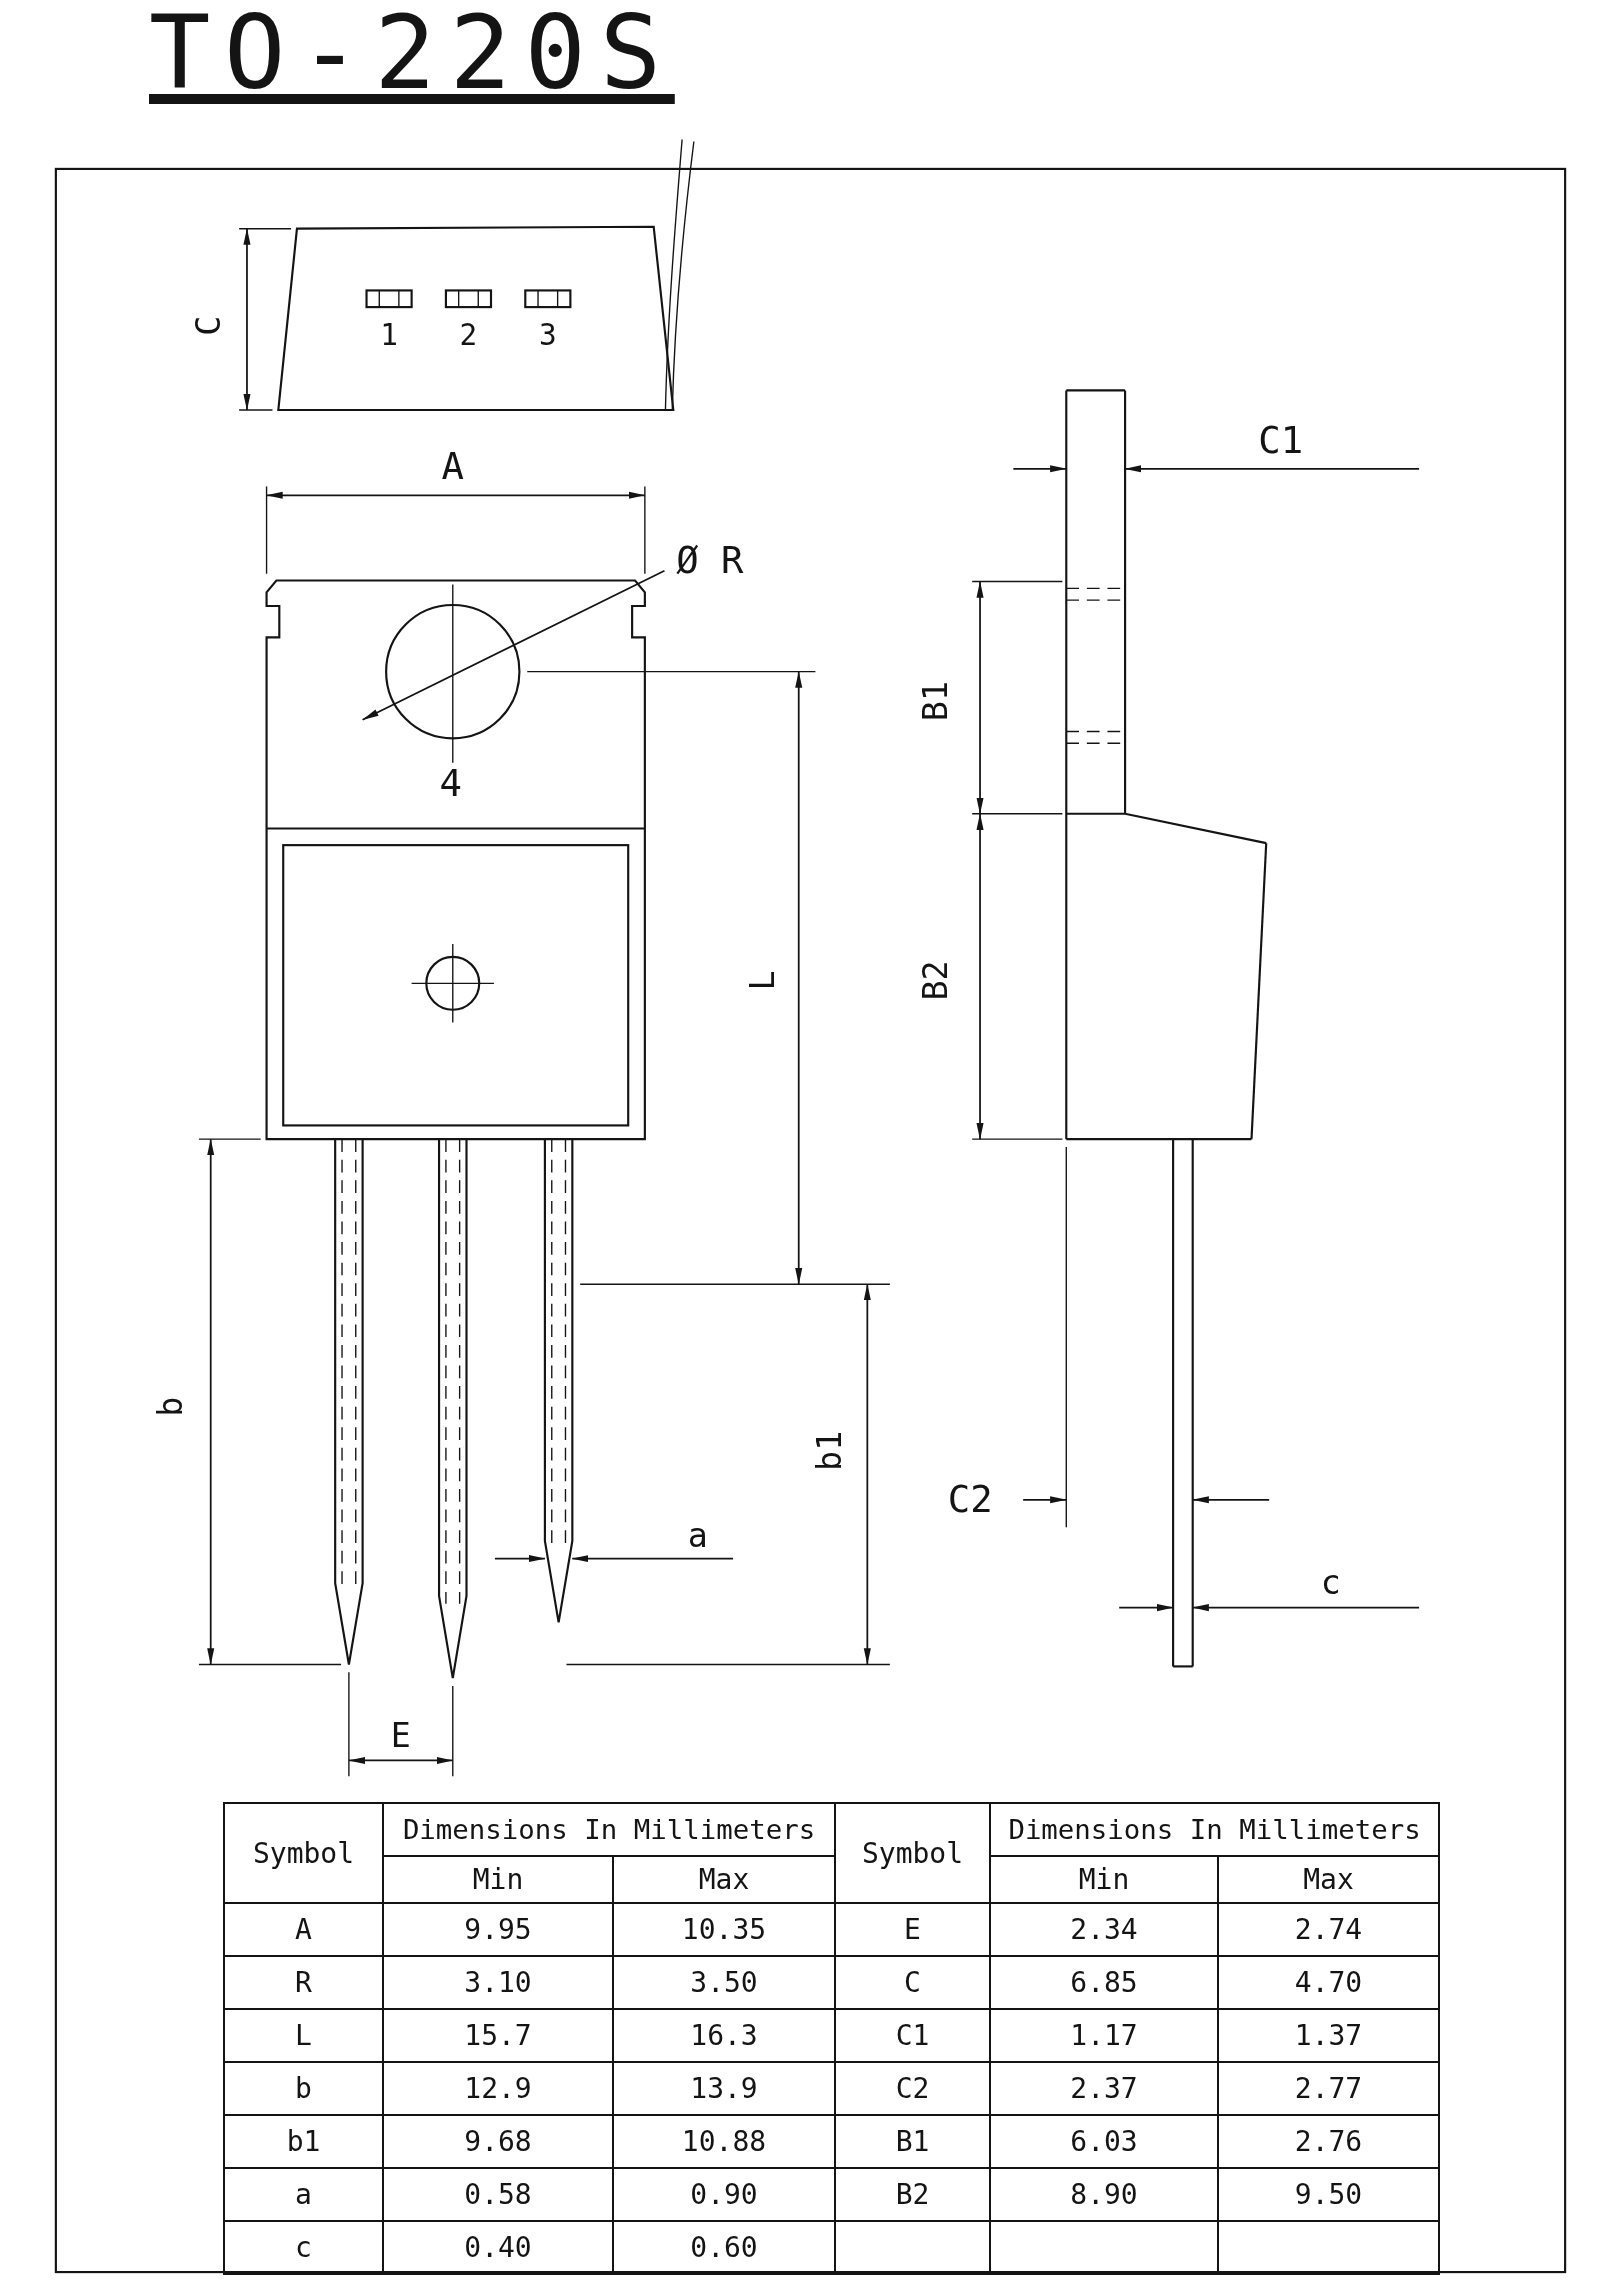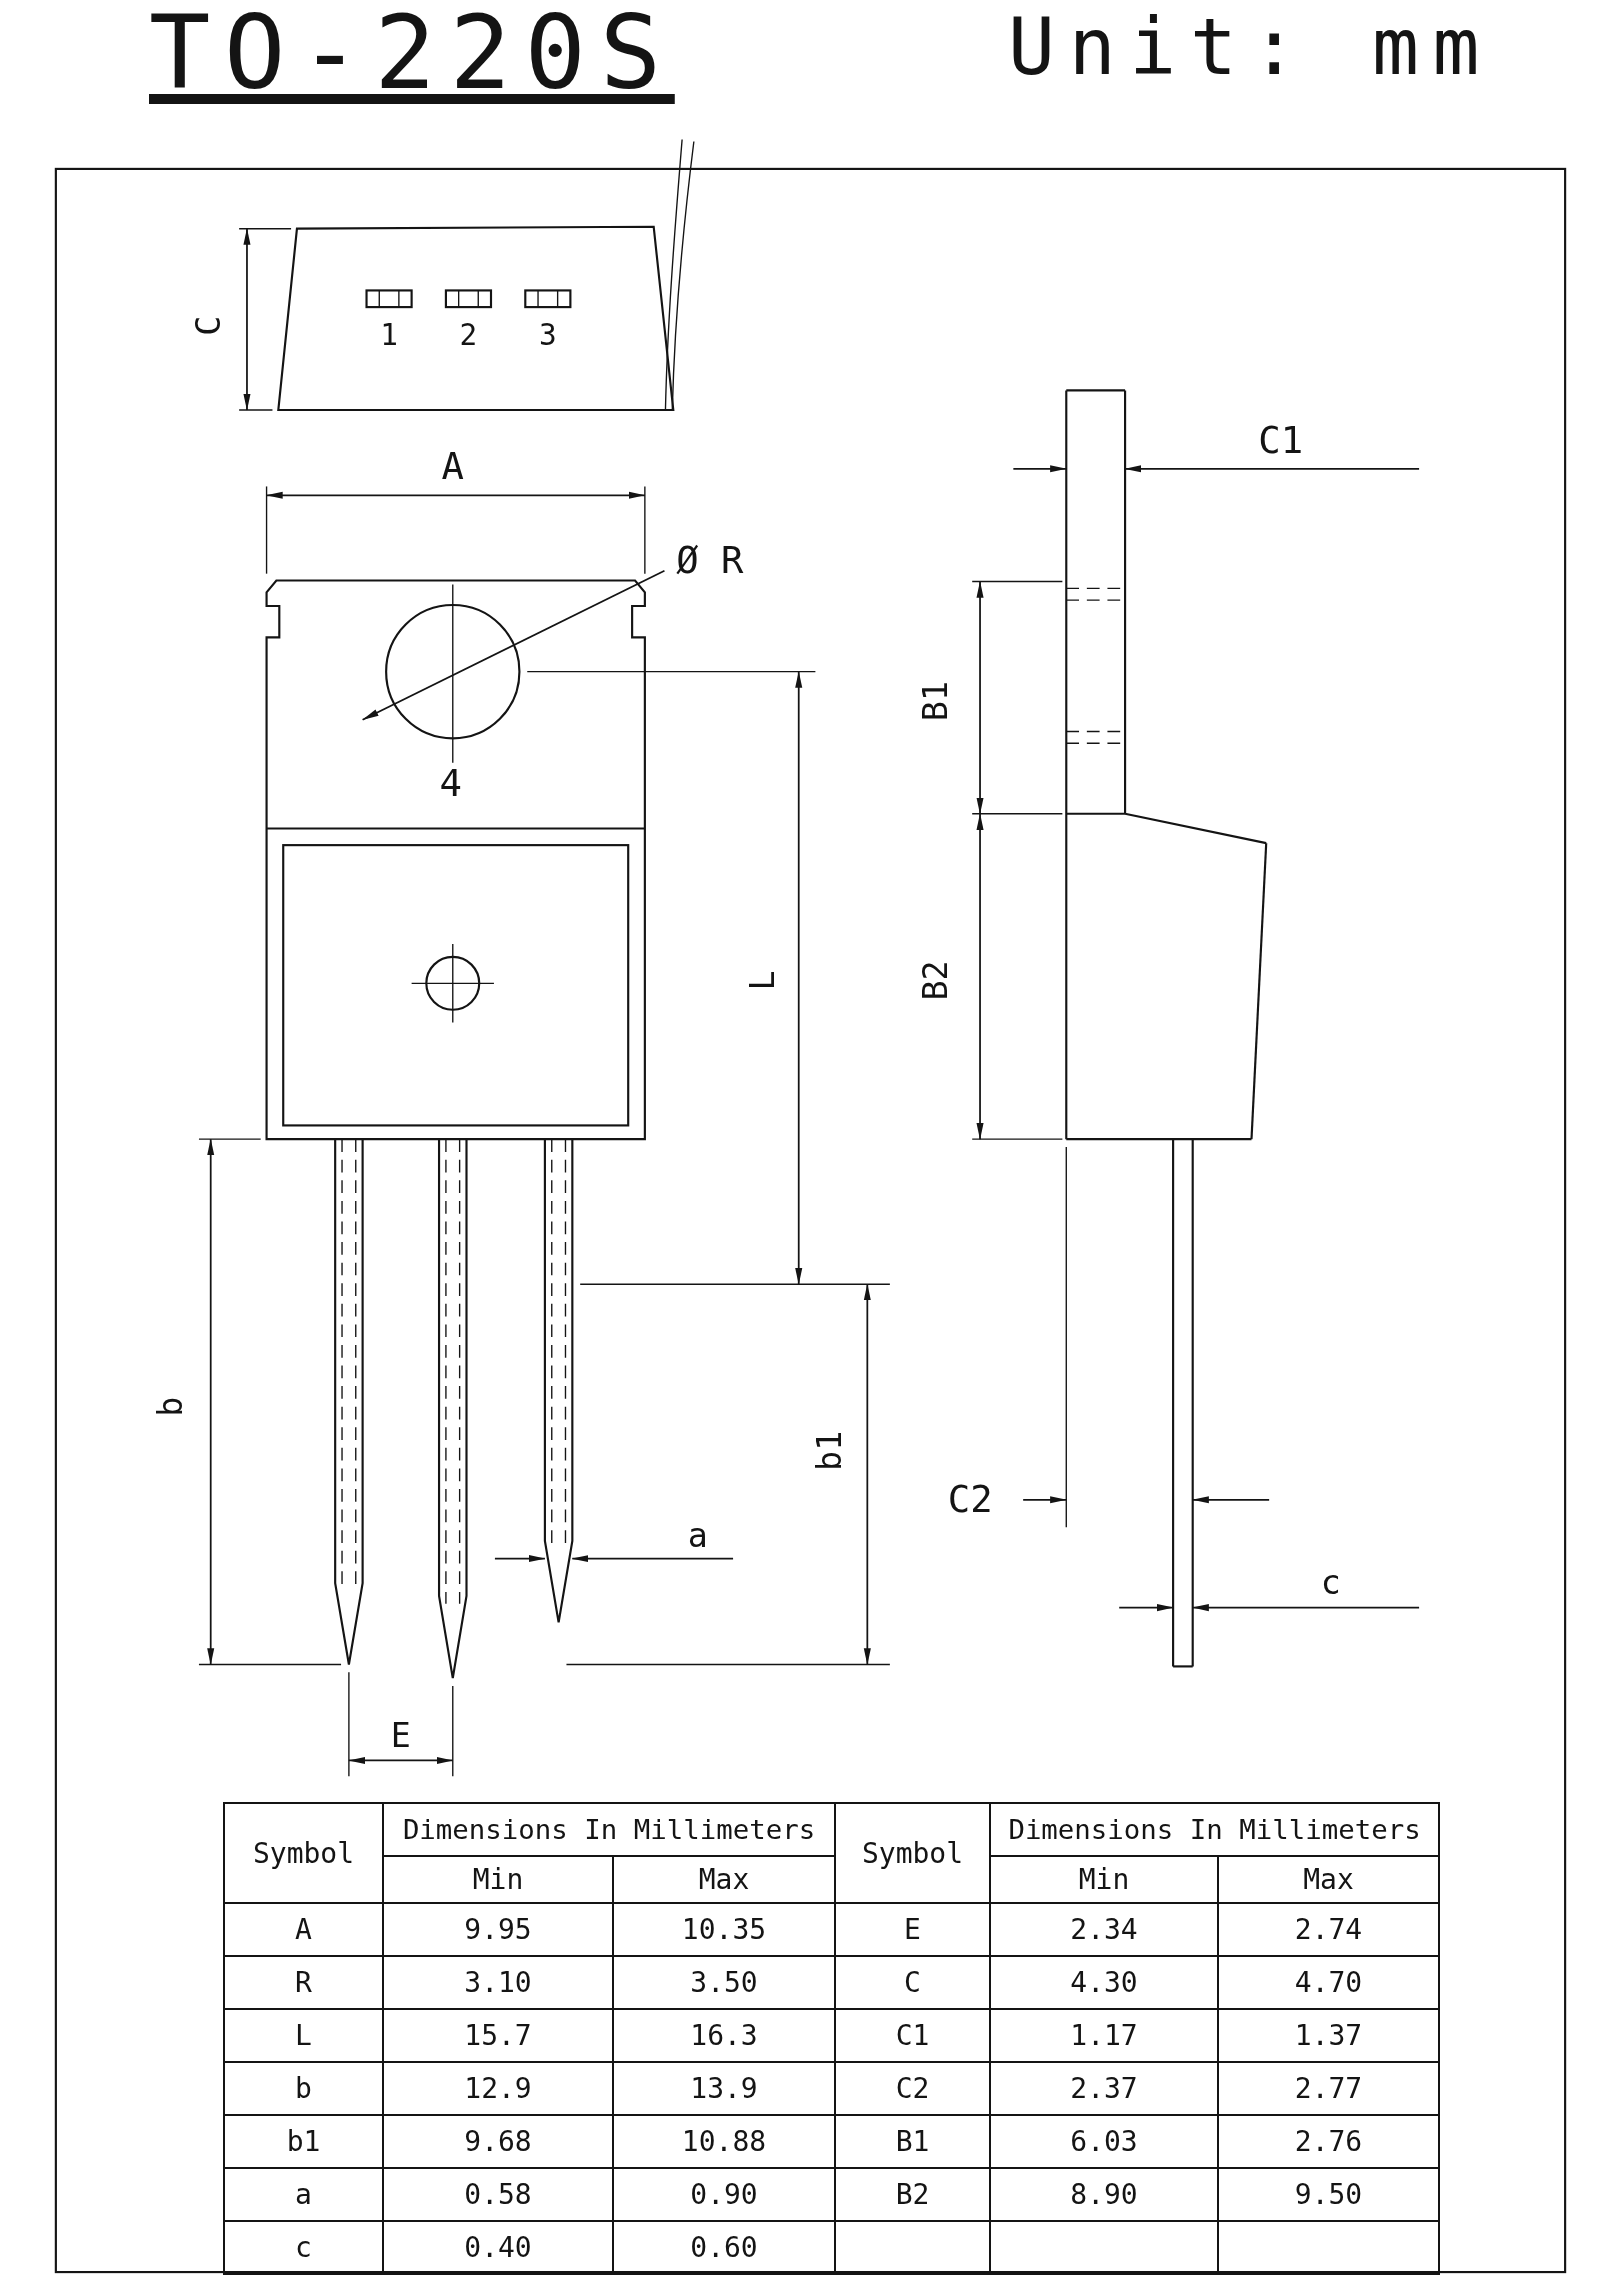--- a/index.html
+++ b/index.html
@@ -33,21 +33,20 @@
   }
   .dims-table tr.hdr2 th{height:45px;}
   .dims-table th.dims-span{font-size:27.4px;}
 </style>
 </head>
 <body>
 
 <div class="page">
 
   <div class="title">TO-220S</div>
-  <div class="unit">Unit: mm</div>
 
   <svg class="drawing" width="1620" height="2293" viewBox="0 0 1653 2339">
     <defs>
       <marker id="arr" viewBox="0 0 16 8" refX="15.5" refY="4" markerWidth="17" markerHeight="9" markerUnits="userSpaceOnUse" orient="auto-start-reverse">
         <path d="M0,0.6 L16,4 L0,7.4 Z" fill="#141414"></path>
       </marker>
     </defs>
 
     <rect x="57" y="172" width="1540" height="2146" class="ln" stroke-width="2.6"></rect>
 
@@ -233,21 +232,21 @@
         <td>10.35</td>
         <td>E</td>
         <td>2.34</td>
         <td>2.74</td>
       </tr>
       <tr>
         <td>R</td>
         <td>3.10</td>
         <td>3.50</td>
         <td>C</td>
-        <td>4.30</td>
+        <td>6.85</td>
         <td>4.70</td>
       </tr>
       <tr>
         <td>L</td>
         <td>15.7</td>
         <td>16.3</td>
         <td>C1</td>
         <td>1.17</td>
         <td>1.37</td>
       </tr>

